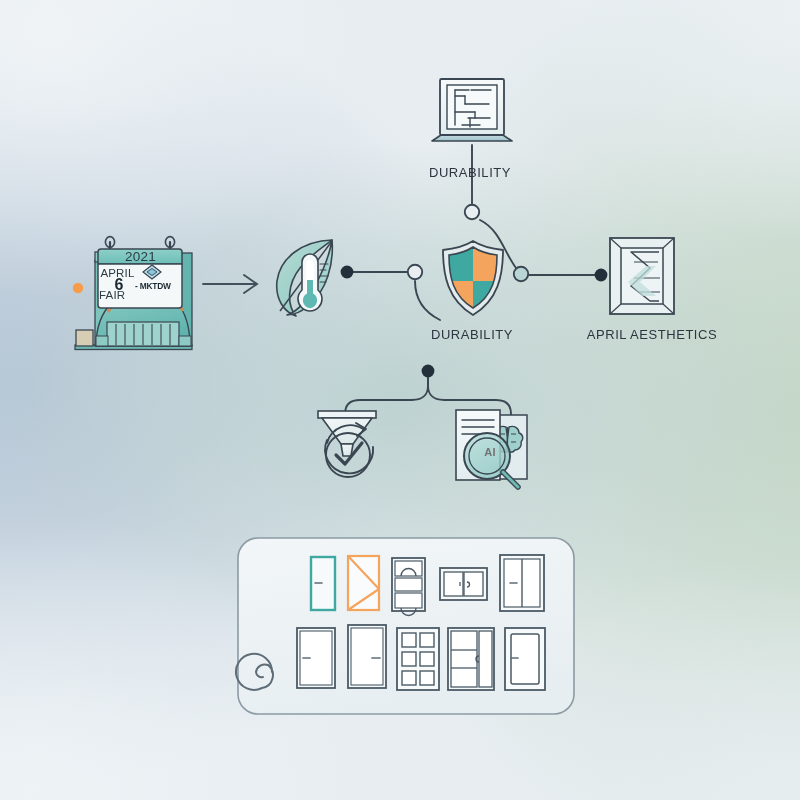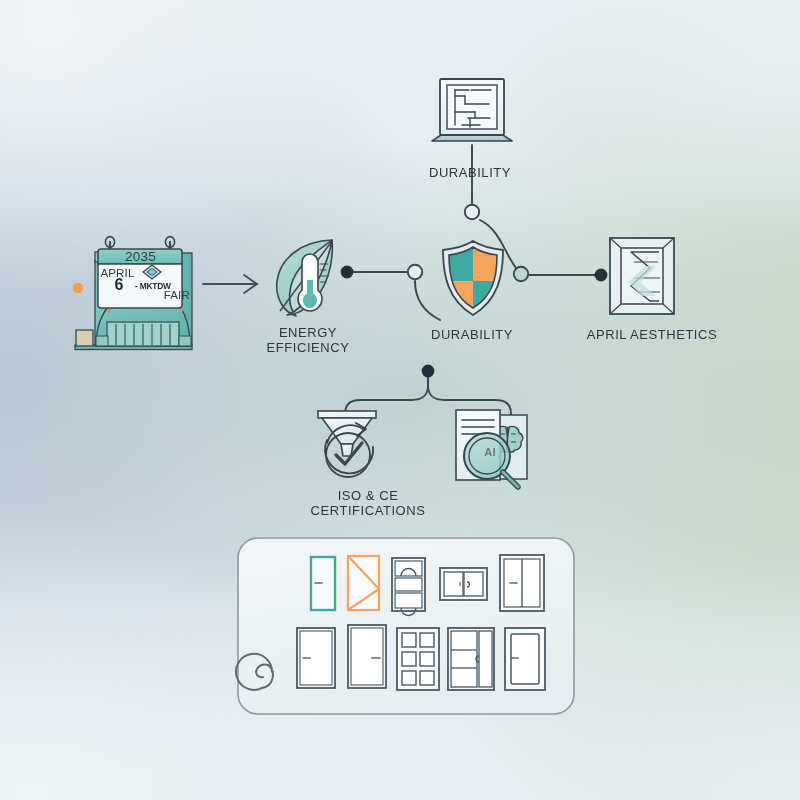--- a/index.html
+++ b/index.html
@@ -64,21 +64,21 @@
     position:absolute;left:101px;top:276px;width:36px;
     text-align:center;font-size:16px;font-weight:bold;color:#1d2a33;
   }
   .cal-tag{
     position:absolute;left:135px;top:281px;width:48px;
     text-align:left;font-size:8.4px;font-weight:bold;color:#1d2a33;
     letter-spacing:-0.2px;transform:scaleY(1.15);
   }
   .cal-fair{
     position:absolute;left:99px;top:289px;width:62px;
-    text-align:right;font-size:11.5px;color:#2c3b45;letter-spacing:0.2px;padding-left:29px;
+    text-align:left;font-size:11.5px;color:#2c3b45;letter-spacing:0.2px;
   }
   .ai-text{
     position:absolute;left:466px;top:446px;width:48px;
     text-align:center;font-size:11px;font-weight:bold;color:#737373;
     letter-spacing:0.3px;
   }
 </style>
 </head>
 <body>
 
@@ -398,31 +398,27 @@
       <g>
         <rect x="505" y="628" width="40" height="62" fill="#f6fafb" stroke="#4b5a66" stroke-width="1.8"></rect>
         <rect x="511" y="634" width="28" height="50" rx="2" fill="#fff" stroke="#4b5a66" stroke-width="1.5"></rect>
         <line x1="511" y1="658" x2="518" y2="658" stroke="#5d6c76" stroke-width="1.7" stroke-linecap="round"></line>
       </g>
     </g>
   </svg>
 
   <div class="node-label lbl-durability-top">DURABILITY</div>
 
-  <div class="node-label lbl-energy">ENERGY
-EFFICIENCY</div>
 
   <div class="node-label lbl-durability-mid">DURABILITY</div>
 
   <div class="node-label lbl-design">APRIL AESTHETICS</div>
 
-  <div class="node-label lbl-iso">ISO &amp; CE
-CERTIFICATIONS</div>
 
   <div class="ai-text">AI</div>
 
-  <div class="cal-year">2035</div>
+  <div class="cal-year">2021</div>
   <div class="cal-month">APRIL</div>
   <div class="cal-day">6</div>
   <div class="cal-tag">- MKTDW</div>
   <div class="cal-fair">FAIR</div>
 
 </div>
 
 </body></html>

